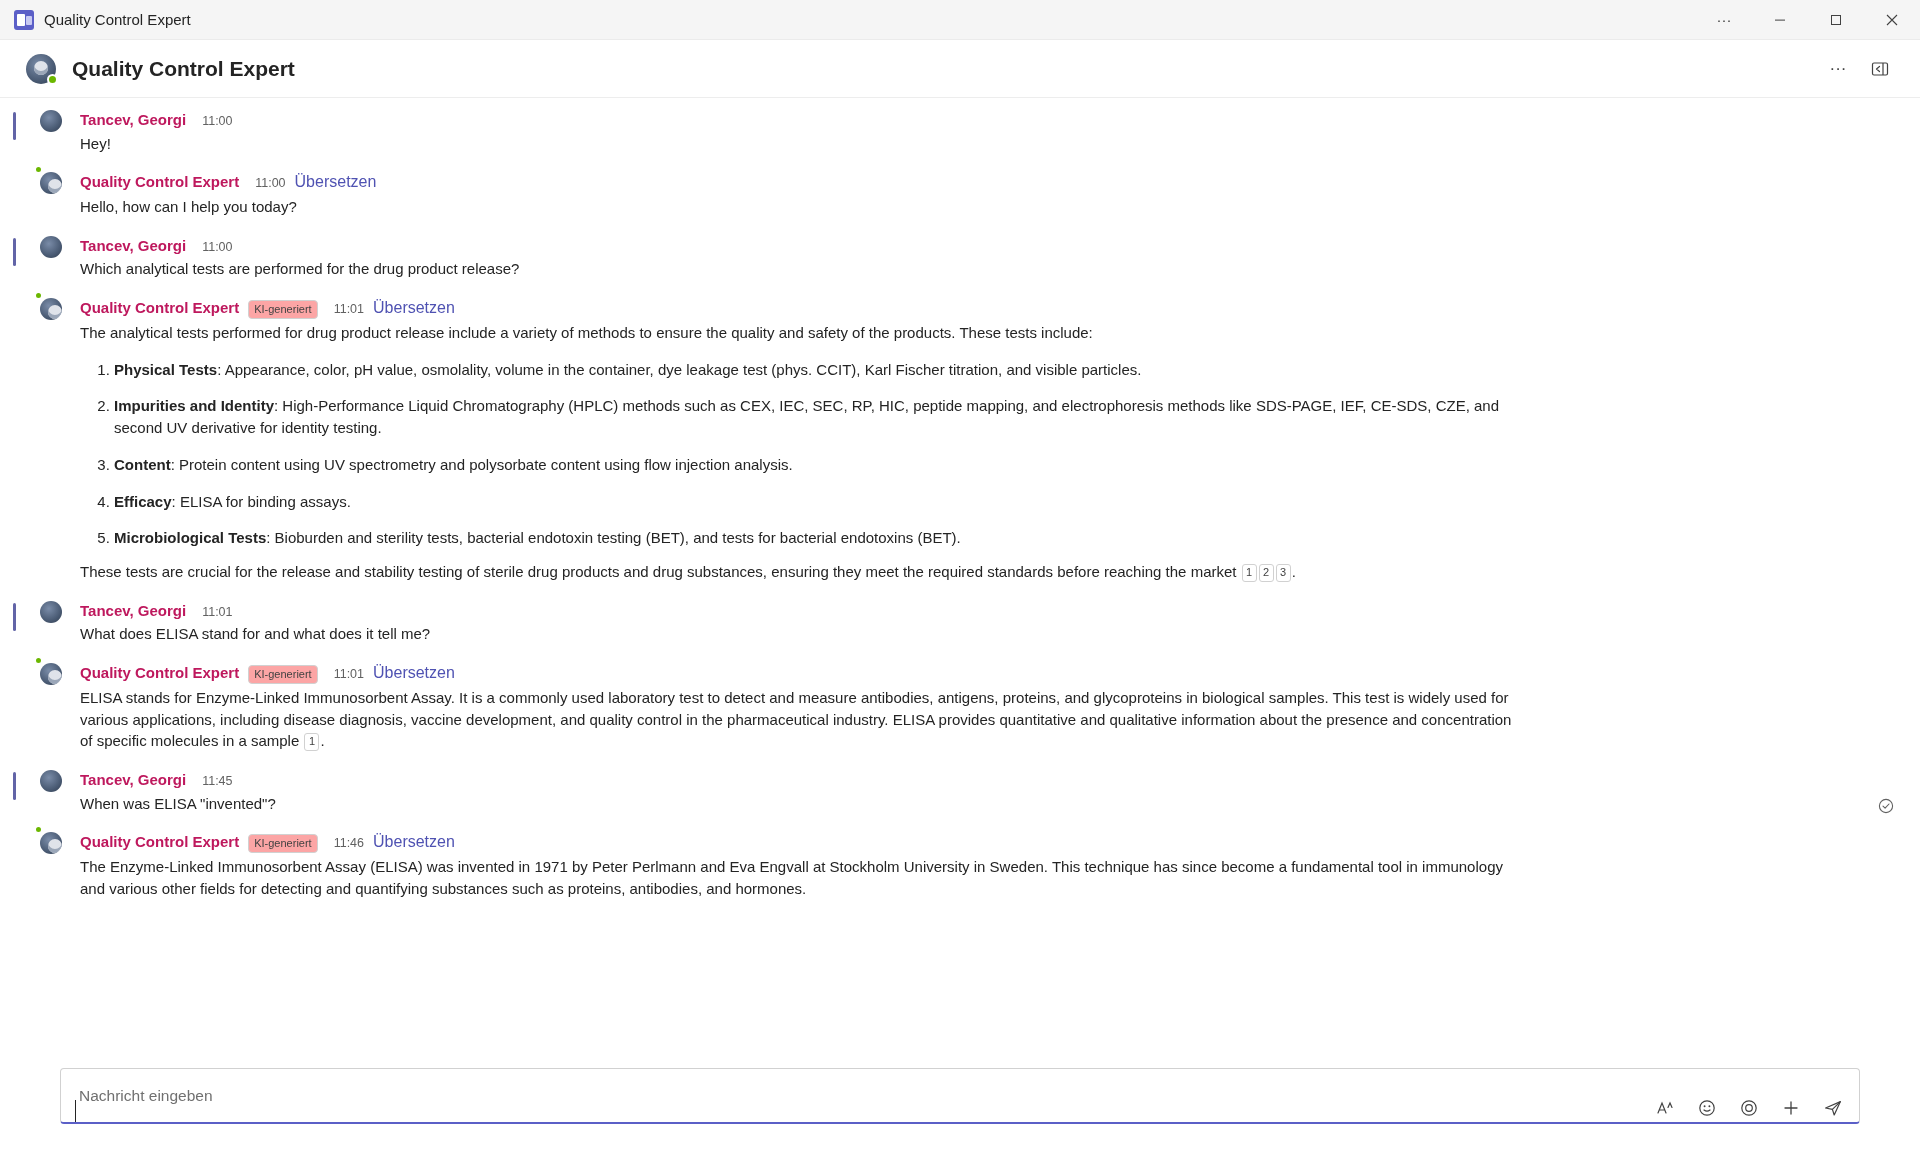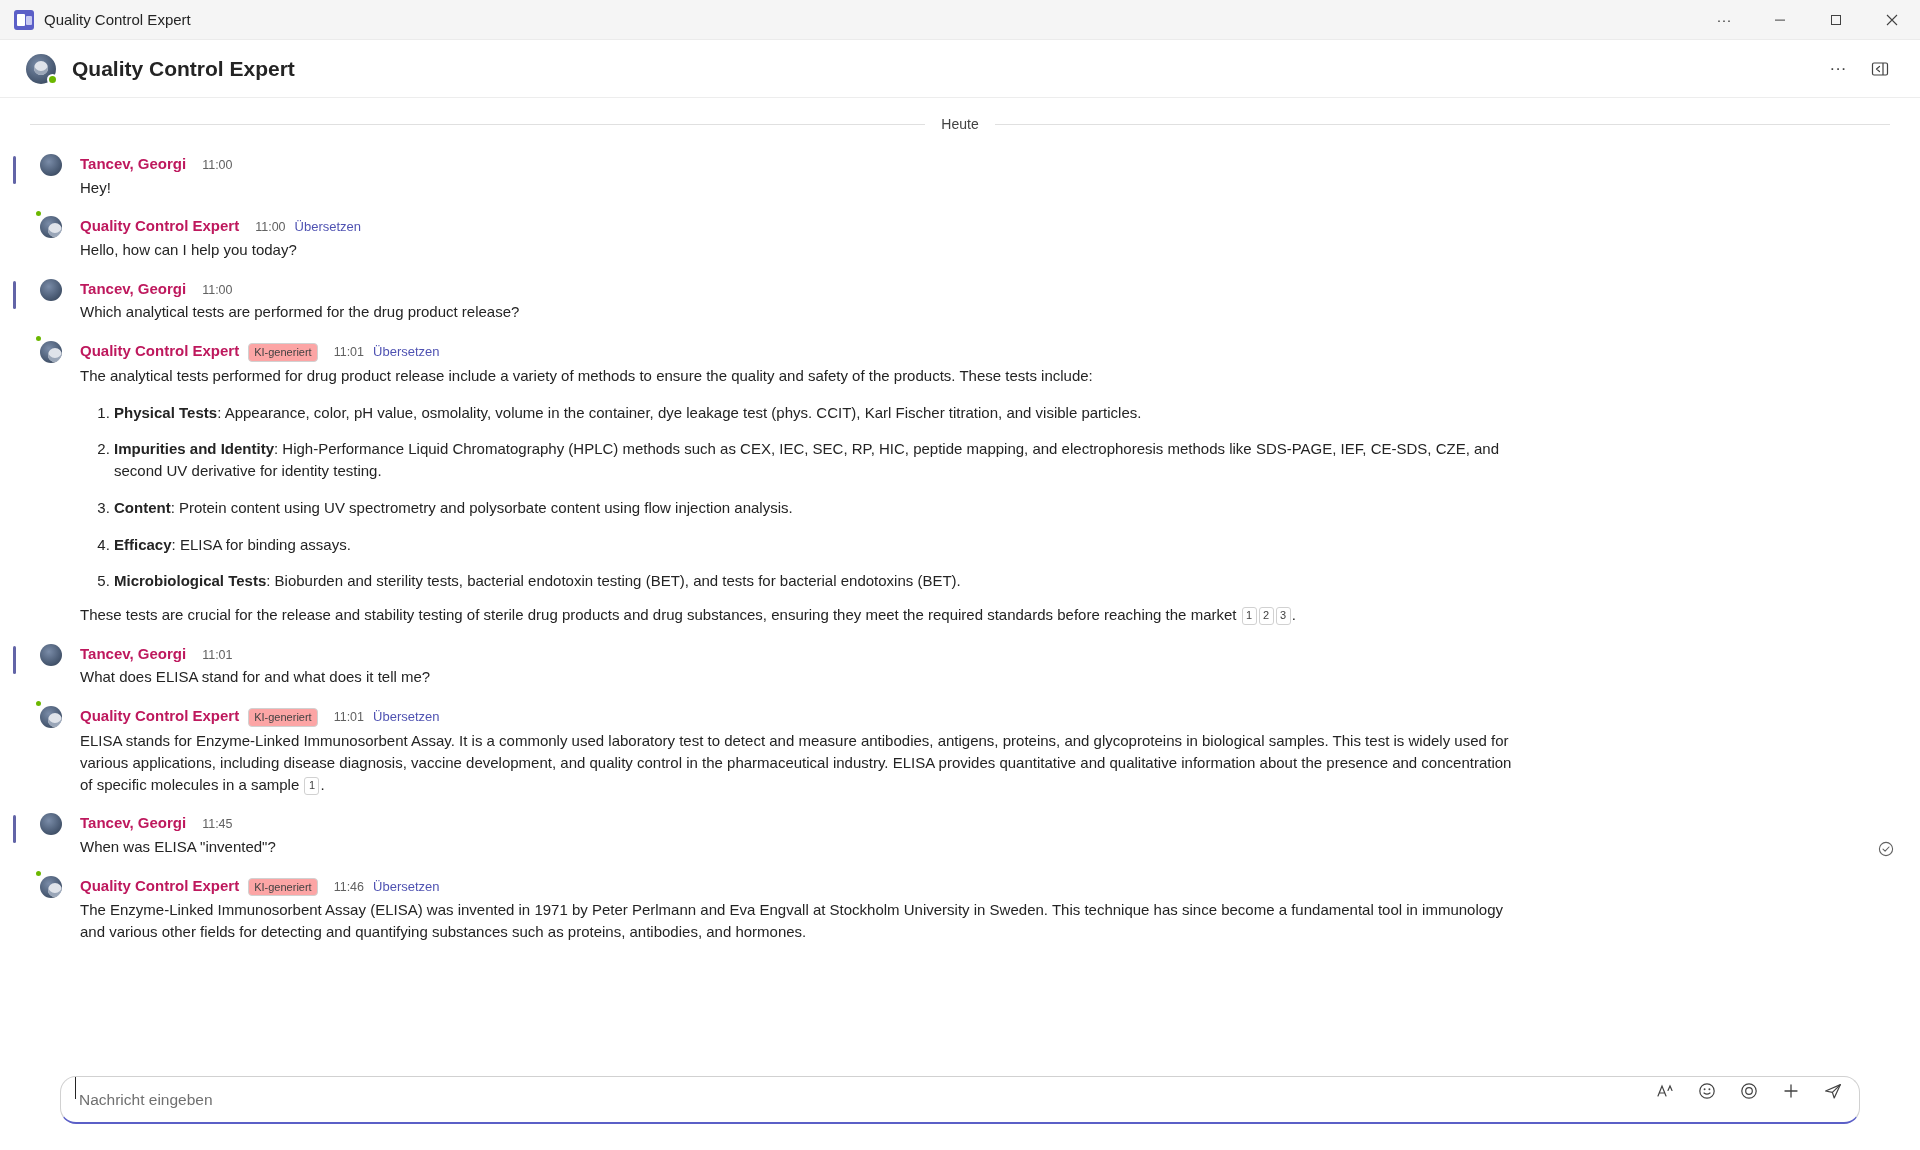--- a/index.html
+++ b/index.html
@@ -118,21 +118,21 @@
   }
   .msg-avatar .avatar { width: 22px; height: 22px; }
   .msg-avatar .presence { width: 9px; height: 9px; right: -3px; bottom: -2px; border-width: 2px;}
   .msg-head {
     display: flex; align-items: baseline; gap: 9px;
     line-height: 1.3;
     flex-wrap: wrap;
   }
   .author { font-size: 15px; font-weight: bold; color: #be185d; }
   .time { font-size: 12.5px; color: #616161; margin-left: 7px; }
-  .translate { font-size: 13px; color: #4f52b2; cursor: pointer; }
+  .translate { font-size: 16px; color: #4f52b2; cursor: pointer; }
   .ai-badge {
     font-size: 11px; color: #424242;
     border: 1px solid #d1d1d1; border-radius: 4px;
     padding: 1px 5px; background: #fca5a5;
     line-height: 1.35;
   }
   .msg-body {
     font-size: 15px; line-height: 1.45; color: #242424;
     margin-top: 3px;
     max-width: 1460px;
@@ -166,24 +166,24 @@
   
   .composer-wrap {
     position: absolute;
     left: 0; right: 0; bottom: 0;
     padding: 10px 60px 26px 60px;
     background: #fff;
   }
   .composer {
     border: 1px solid #d1d1d1;
     border-bottom: 2px solid #5b5fc7;
-    border-radius: 16px;
-    height: 48px;
+    border-radius: 4px;
+    height: 56px;
     display: flex;
-    align-items: flex-start;
+    align-items: flex-end;
     padding: 0 12px 0 14px;
     background: #fff;
   }
   .composer-input {
     flex: 1;
     border: none; outline: none;
     font-size: 15.5px;
     font-family: "Liberation Sans", sans-serif;
     color: #242424;
     background: transparent;
@@ -244,25 +244,20 @@
         <rect x="2.5" y="4" width="15" height="12" rx="1.5" fill="none" stroke="#424242" stroke-width="1.2"></rect>
         <line x1="13" y1="4" x2="13" y2="16" stroke="#424242" stroke-width="1.2"></line>
         <path d="M9.5 7.5 L6.5 10 L9.5 12.5" fill="none" stroke="#424242" stroke-width="1.2" stroke-linecap="round" stroke-linejoin="round"></path>
       </svg>
     </div>
   </div>
 </div>
 
 <div class="chat">
 
-  <div class="day-divider">
-    <div class="line"></div>
-    <div class="label">Heute</div>
-    <div class="line"></div>
-  </div>
 
   <div class="msg user">
     <div class="msg-avatar">
       <span class="avatar"></span>
     </div>
     <div class="msg-head">
       <span class="author">Tancev, Georgi</span>
       <span class="time">11:00</span>
     </div>
     <div class="msg-body">

